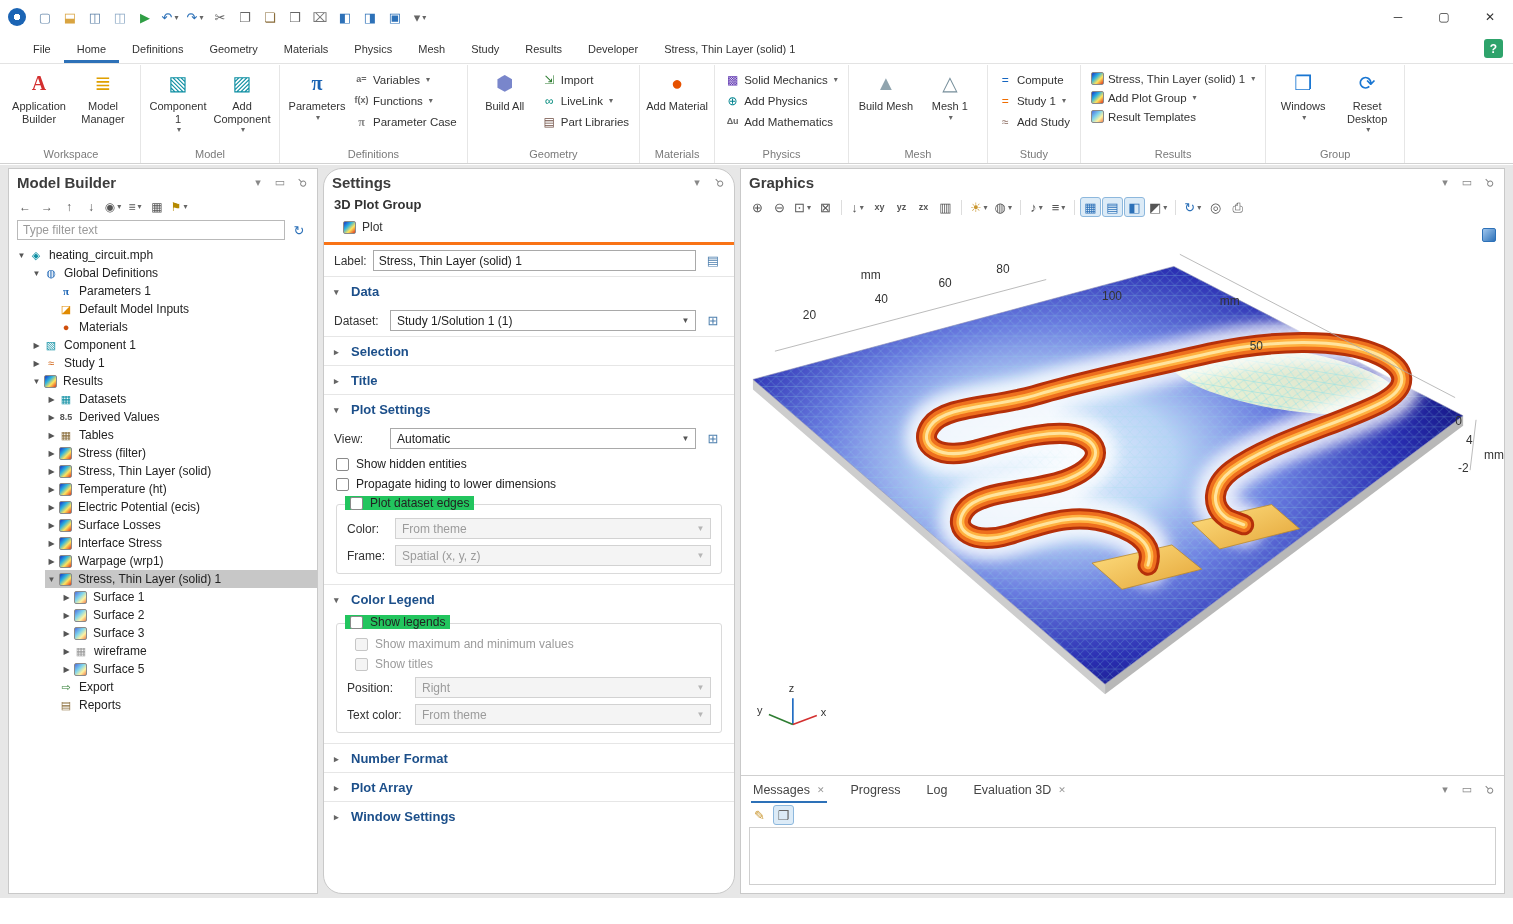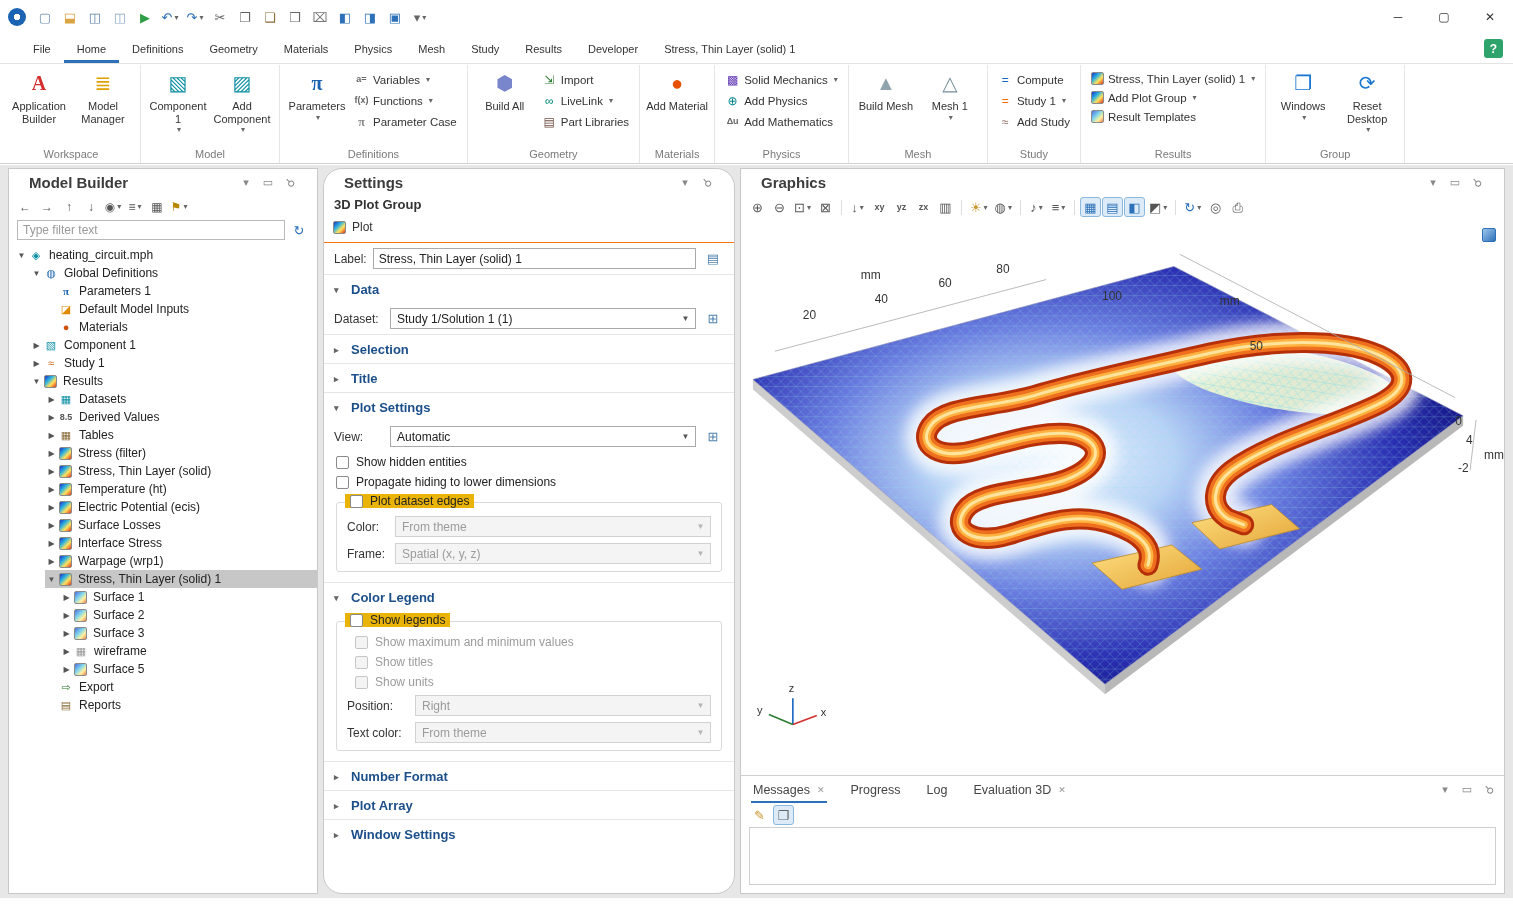--- a/index.html
+++ b/index.html
@@ -48,21 +48,21 @@
      background:linear-gradient(135deg,#9fc6ee,#2d71b8); }
   .icn.text-ic { font-size:9px; font-weight:bold; letter-spacing:0; }
 
   
   .main { position:absolute; top:165px; bottom:26px; left:0; right:0; background:#e7e7e7;
           display:flex; gap:5px; padding:3px 8px 4px; }
   .panel { background:#fff; border:1px solid #c9c9c9; display:flex; flex-direction:column; min-width:0; overflow:hidden; }
   .panel.mb { width:310px; flex:0 0 auto; }
   .panel.set { width:412px; flex:0 0 auto;border-radius:19px; }
   .panel.gfx { flex:1; }
-  .phead { display:flex; align-items:center; height:27px; padding:0 20px; flex:0 0 auto; }
+  .phead { display:flex; align-items:center; height:27px; padding:0 8px; flex:0 0 auto; }
   .ptitle { font-size:15px; font-weight:600; color:#3c3c3c; }
   .phead-icons { margin-left:auto; display:flex; gap:8px; color:#888; font-size:11px; align-items:center; }
   .picon { display:inline-flex; width:14px; height:14px; align-items:center; justify-content:center; }
   .pinch { transform:rotate(135deg); display:inline-block; }
 
   
   .mb-toolbar { display:flex; align-items:center; gap:2px; padding:1px 6px 2px; flex:0 0 auto; }
   .mb-toolbar .qbtn { min-width:20px; height:19px; font-size:12px; }
   .mb-filter { display:flex; align-items:center; gap:4px; margin:2px 8px 4px; flex:0 0 auto; }
   .mb-filter input { flex:1; height:20px; border:1px solid #b9b9b9; font-size:12px; padding:0 5px;
@@ -73,21 +73,21 @@
   .trow { display:flex; align-items:center; height:18px; }
   .tsel { display:flex; align-items:center; flex:1; height:100%; padding-right:4px; }
   .trow.selected .tsel { background:#c7c7c7; }
   .texp { width:13px; font-size:8px; color:#555; text-align:center; flex:0 0 auto; }
   .ticon { width:14px; height:14px; margin:0 4px 0 1px; display:inline-flex; align-items:center; justify-content:center;
            font-size:11px; flex:0 0 auto; }
   .tlabel { padding:0 2px; white-space:nowrap; overflow:hidden; }
 
   
   .set-sub { font-size:13px; font-weight:600; color:#333; padding:1px 10px 3px; }
-  .set-toolbar { display:flex; align-items:flex-end; padding:1px 2px 4px; border-bottom:1px solid #f97316; }
+  .set-toolbar { display:flex; align-items:flex-end; padding:1px 12px 4px; border-bottom:3px solid #f97316; }
   .plot-btn { display:flex; align-items:center; gap:6px; padding:3px 10px 3px 6px; font-size:12px; color:#333;
               border:1px solid transparent; border-radius:3px; background:none; font-family:inherit; }
   .set-body { flex:1; overflow:hidden; font-size:12px; }
   .form-row { display:flex; align-items:center; gap:6px; padding:5px 10px; }
   .form-row label { flex:0 0 auto; color:#333; }
   .w52 { width:50px; } .w44 { width:42px; } .w64 { width:62px; }
   .text-input { flex:1; height:21px; border:1px solid #a9a9a9; padding:0 5px; font-size:12px; font-family:inherit; color:#222; }
   .row-icon-btn { width:22px; height:21px; border:none; background:none; display:flex; align-items:center;
                   justify-content:center; color:#4d7fae; font-size:13px; }
   .combo { flex:1; height:21px; border:1px solid #a9a9a9; background:#fff; display:flex; align-items:center;
@@ -97,21 +97,21 @@
   .combo.disabled { background:#f4f4f4; color:#9b9b9b; border-color:#d2d2d2; }
   .combo.disabled .cbx { color:#b5b5b5; }
   .section-h { display:flex; align-items:center; gap:7px; padding:7px 10px 6px; border-top:1px solid #e6e6e6;
                color:#1c4f8a; font-weight:600; font-size:13px; }
   .sec-chev { color:#666; font-size:9px; width:10px; }
   .chk-row { display:flex; align-items:center; gap:7px; padding:3px 12px; }
   .chk { width:13px; height:13px; border:1px solid #8a8a8a; background:#fff; border-radius:2px; flex:0 0 auto; }
   .chk.disabled { border-color:#c6c6c6; background:#f4f4f4; }
   .chk-label.dim { color:#9b9b9b; }
   .groupbox { border:1px solid #dadada; border-radius:3px; margin:10px 12px 10px; padding:10px 6px 4px; position:relative; }
-  .groupbox-legend { position:absolute; top:-9px; left:8px; background:#eab308; display:flex; align-items:center; gap:7px;
+  .groupbox-legend { position:absolute; top:-9px; left:8px; background:#22c55e; display:flex; align-items:center; gap:7px;
                      padding:0 5px; font-size:12px; }
   .groupbox .form-row { padding:3px 4px; }
   .dimtext { color:#9b9b9b; }
 
   
   .gfx-toolbar { display:flex; align-items:center; gap:1px; padding:1px 6px 3px; flex:0 0 auto; }
   .gicon { height:20px; min-width:21px; display:inline-flex; align-items:center; justify-content:center; color:#555;
            font-size:13px; border-radius:3px; border:1px solid transparent; padding:0 2px; }
   .gicon.active { background:#dcebf7; border-color:#8db8dd; }
   .gsep { width:1px; height:15px; background:#ddd; margin:0 4px; flex:0 0 auto; }
@@ -794,24 +794,20 @@
               <span class="chk"></span>
               <span>Show legends</span>
             </div>
             <div class="chk-row">
               <span class="chk disabled"></span>
               <span class="chk-label dim">Show maximum and minimum values</span>
             </div>
             <div class="chk-row">
               <span class="chk disabled"></span>
               <span class="chk-label dim">Show titles</span>
-            </div>
-            <div class="chk-row">
-              <span class="chk disabled"></span>
-              <span class="chk-label dim">Show units</span>
             </div>
             <div class="form-row">
               <label class="w64 dimtext">Position:</label>
               <div class="combo disabled">
                 <span class="cval">Right</span>
                 <span class="cbx">▼</span>
               </div>
             </div>
             <div class="form-row">
               <label class="w64 dimtext">Text color:</label>

